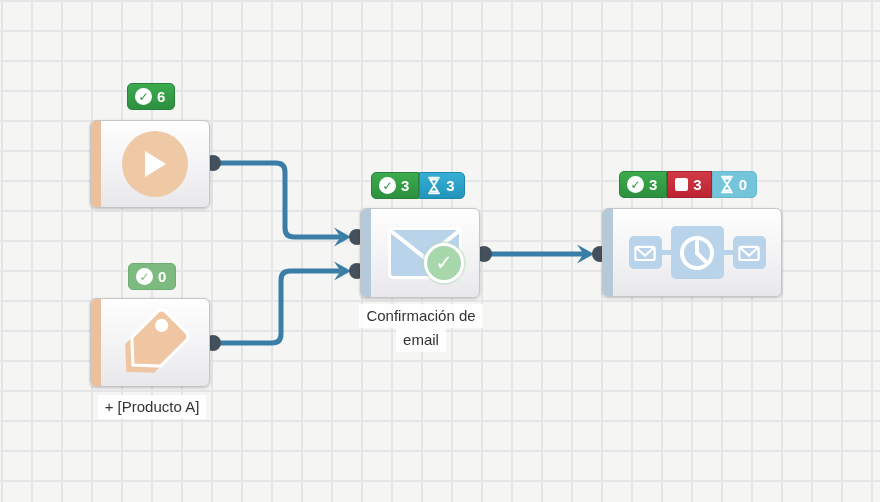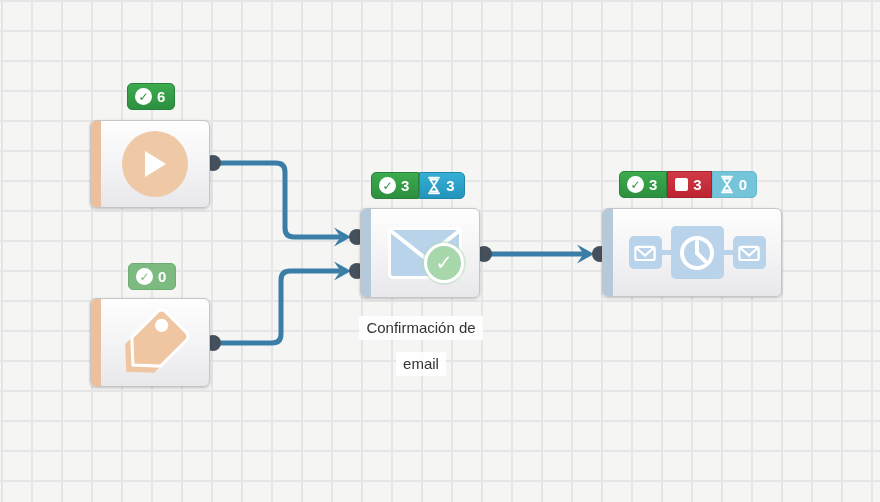--- a/index.html
+++ b/index.html
@@ -69,21 +69,21 @@
     width:17px;height:17px;border-radius:50%;background:#fff;flex:none;
     display:flex;align-items:center;justify-content:center;
     font-size:12px;font-weight:900;
   }
   .badge.green .dot{color:#2d8f3f;}
   .badge.green.muted .dot{color:#7cba80;}
   .stop-sq{width:13px;height:13px;background:#fff;border-radius:2px;flex:none;}
 
   .node-label{position:absolute;z-index:4;text-align:center;font-size:15px;color:#333;}
   .node-label span{
-    display:block;width:fit-content;margin:12px auto;
+    display:block;width:fit-content;margin:0 auto;
     background:rgba(255,255,255,.86);padding:1px 7px;line-height:22px;
   }
 </style>
 </head>
 <body>
 
 <div class="canvas">
 
   <svg class="wires" width="880" height="502" viewBox="0 0 880 502">
 
@@ -200,20 +200,23 @@
     </div>
     <div class="badge teal muted b-right">
       <svg width="14" height="19" viewBox="0 0 20 26">
         <path d="M3 2 H17 M3 24 H17" stroke="#fff" stroke-width="3" stroke-linecap="round"></path>
         <path d="M4.5 4.5 H15.5 L4.5 21.5 H15.5 Z" fill="none" stroke="#fff" stroke-width="2.4" stroke-linejoin="round"></path>
       </svg>
       <span>0</span>
     </div>
   </div>
 
+  <div class="node-label" style="left:52px;top:395px;width:200px;">
+    <span>+ [Producto A]</span>
+  </div>
 
   <div class="node-label" style="left:341px;top:304px;width:160px;">
     <span>Confirmación de</span>
     <span>email</span>
   </div>
 
 
 </div>
 
 </body></html>

